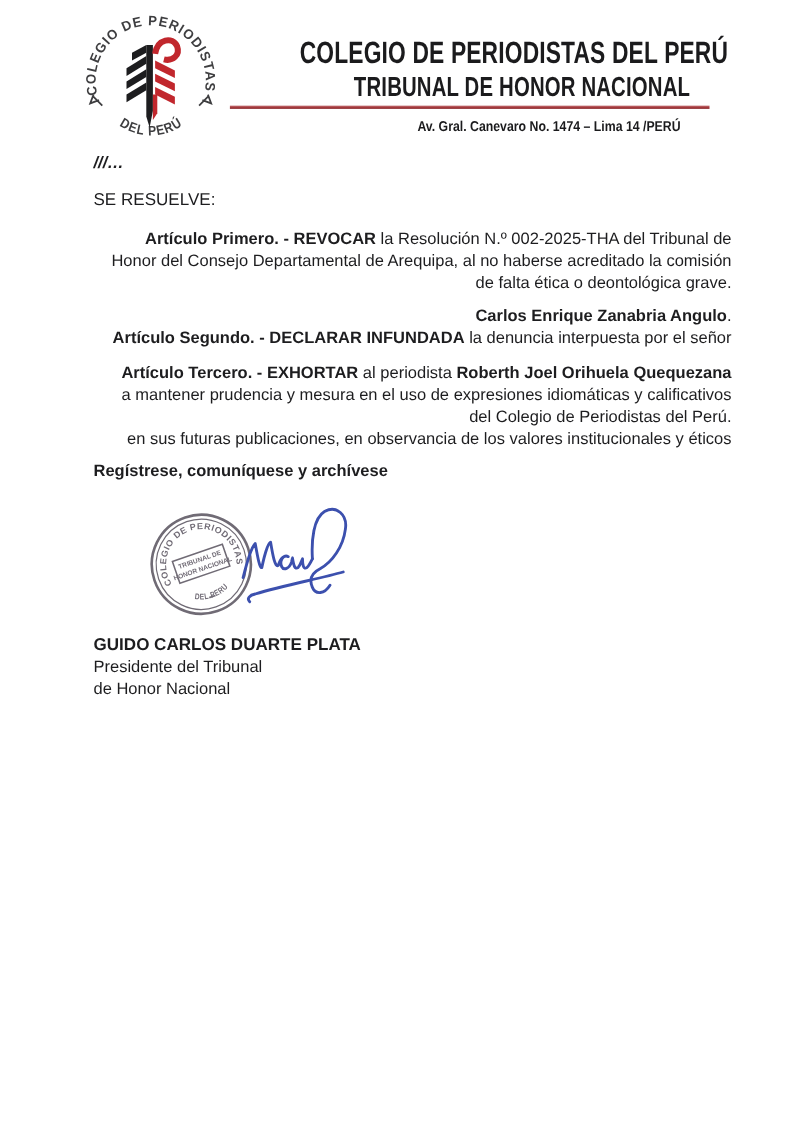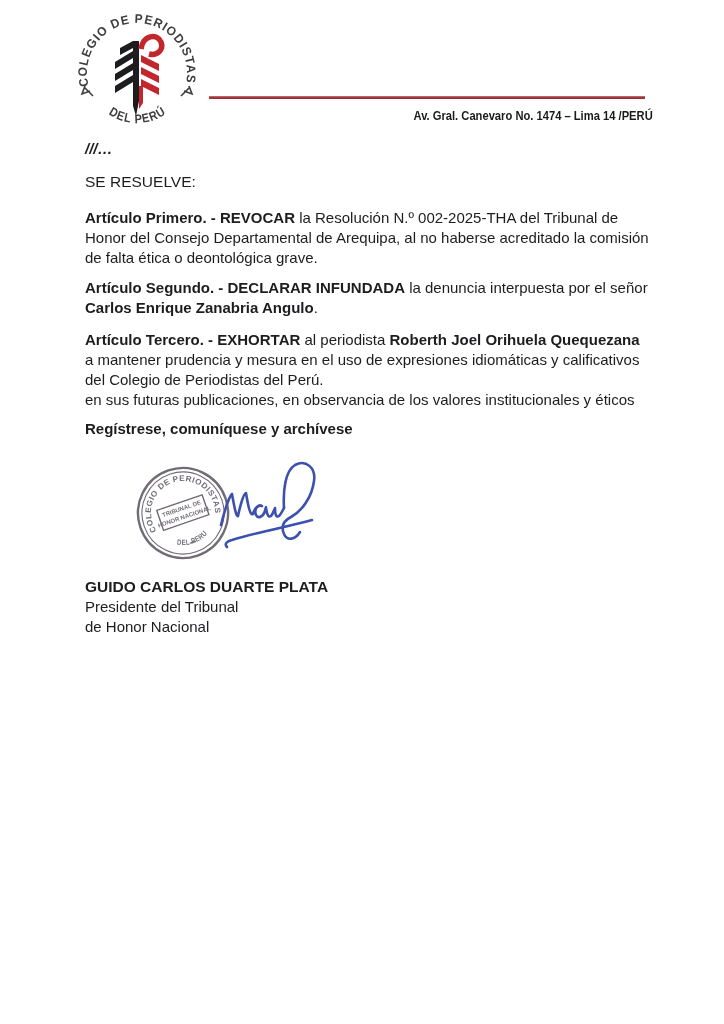--- a/index.html
+++ b/index.html
@@ -16,30 +16,30 @@
     transform:scaleX(0.74);transform-origin:50% 50%;color:#1b1b1d;letter-spacing:.2px;
   }
   .h2row{margin-top:5px;}
   .h2{
     display:inline-block;white-space:nowrap;font-weight:bold;font-size:25px;
     transform:scaleX(0.74);transform-origin:50% 50%;color:#1b1b1d;
     margin-left:64px;letter-spacing:.2px;
   }
   .rule{position:absolute;left:209px;top:96px;width:436px;height:3px;
     background:linear-gradient(to bottom,#c87a7d,var(--rule-color),#8c2d31);}
-  .address-wrap{position:absolute;left:360px;top:106px;width:312px;text-align:right;text-decoration:underline;}
+  .address-wrap{position:absolute;left:360px;top:106px;width:312px;text-align:left;text-decoration:underline;}
   .address{
     display:inline-block;white-space:nowrap;font-weight:bold;font-size:13px;
     transform:scaleX(0.86);transform-origin:50% 50%;color:#1b1b1d;
   }
   
   .body-text{position:absolute;left:85px;top:139px;width:580px;font-size:15px;line-height:20px;}
   .marker{font-weight:bold;font-style:italic;margin-bottom:13px;}
   .resolve{font-weight:normal;font-size:15.5px;margin-bottom:16px;}
-  .para .line{white-space:nowrap;}
+  .para .line{white-space:nowrap;text-align:right;}
   .para{margin-bottom:10px;}
   .para:nth-child(2){margin-bottom:12px;}
   .para:nth-child(3){margin-bottom:9px;}
   .b{font-weight:bold;}
   .closing{font-weight:bold;margin-top:0;}
   
   .stamp-svg{position:absolute;left:126px;top:456px;width:114px;height:114px;
     transform:rotate(-19deg);opacity:.85;}
   .sig-svg{position:absolute;left:213px;top:455px;width:128px;height:112px;}
   
@@ -73,37 +73,41 @@
       <polygon points="-22,1  -4,-10 -4,-3  -22,8" style="fill:var(--logo-black);"></polygon>
       <polygon points="-22,13 -4,2   -4,9   -22,20" style="fill:var(--logo-black);"></polygon>
       <path d="M 4,-24 C 6,-38 20,-40 24,-31 C 27,-23 20,-17 12,-19" style="fill:none;stroke:var(--logo-red);stroke-width:5.5;"></path>
       <polygon points="4,-18 22,-9 22,-2 4,-11" style="fill:var(--logo-red);"></polygon>
       <polygon points="4,-6  22,3  22,10 4,1" style="fill:var(--logo-red);"></polygon>
       <polygon points="4,6   22,15 22,22 4,13" style="fill:var(--logo-red);"></polygon>
       <polygon points="2,13 6,13 6,30 2,36" style="fill:var(--logo-red);"></polygon>
     </g>
   </svg>
 
+  <div class="header-text">
+    <div><span class="h1">COLEGIO DE PERIODISTAS DEL PERÚ</span></div>
+    <div class="h2row"><span class="h2">TRIBUNAL DE HONOR NACIONAL</span></div>
+  </div>
   <div class="rule"></div>
   <div class="address-wrap">
     <span class="address">Av. Gral. Canevaro No. 1474 – Lima 14 /PERÚ</span>
   </div>
 
   <div class="body-text">
     <div class="marker">///…</div>
     <div class="resolve">SE RESUELVE:</div>
     <div>
         <div class="para">
           <div class="line"><span class="b">Artículo Primero. - REVOCAR</span><span> la Resolución N.º 002-2025-THA del Tribunal de</span></div>
           <div class="line"><span>Honor del Consejo Departamental de Arequipa, al no haberse acreditado la comisión</span></div>
           <div class="line"><span>de falta ética o deontológica grave.</span></div>
         </div>
         <div class="para">
+          <div class="line"><span class="b">Carlos Enrique Zanabria Angulo</span><span>.</span></div>
           <div class="line"><span class="b">Artículo Segundo. - DECLARAR INFUNDADA</span><span> la denuncia interpuesta por el señor</span></div>
-          <div class="line"><span class="b">Carlos Enrique Zanabria Angulo</span><span>.</span></div>
         </div>
         <div class="para">
           <div class="line"><span class="b">Artículo Tercero. - EXHORTAR</span><span> al periodista </span><span class="b">Roberth Joel Orihuela Quequezana</span></div>
           <div class="line"><span>a mantener prudencia y mesura en el uso de expresiones idiomáticas y calificativos</span></div>
           <div class="line"><span>del Colegio de Periodistas del Perú.</span></div>
           <div class="line"><span>en sus futuras publicaciones, en observancia de los valores institucionales y éticos</span></div>
         </div>
       </div>
     <div class="closing">Regístrese, comuníquese y archívese</div>
   </div>

